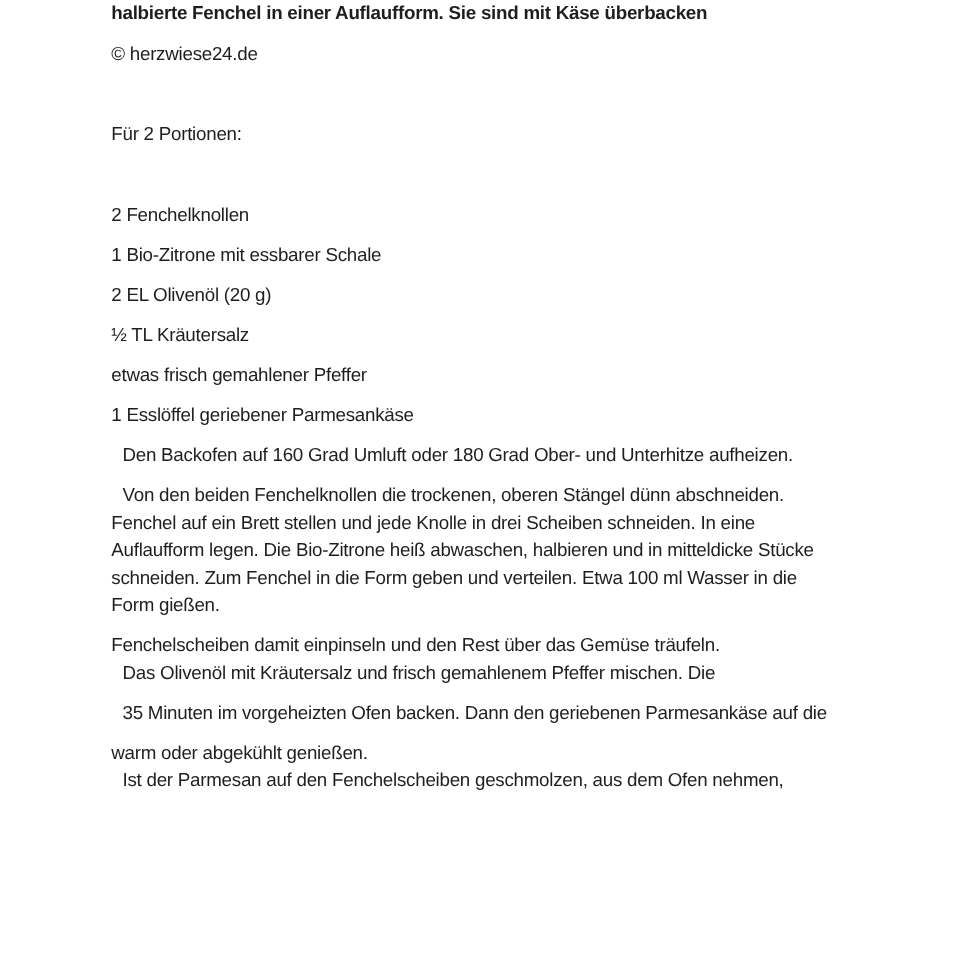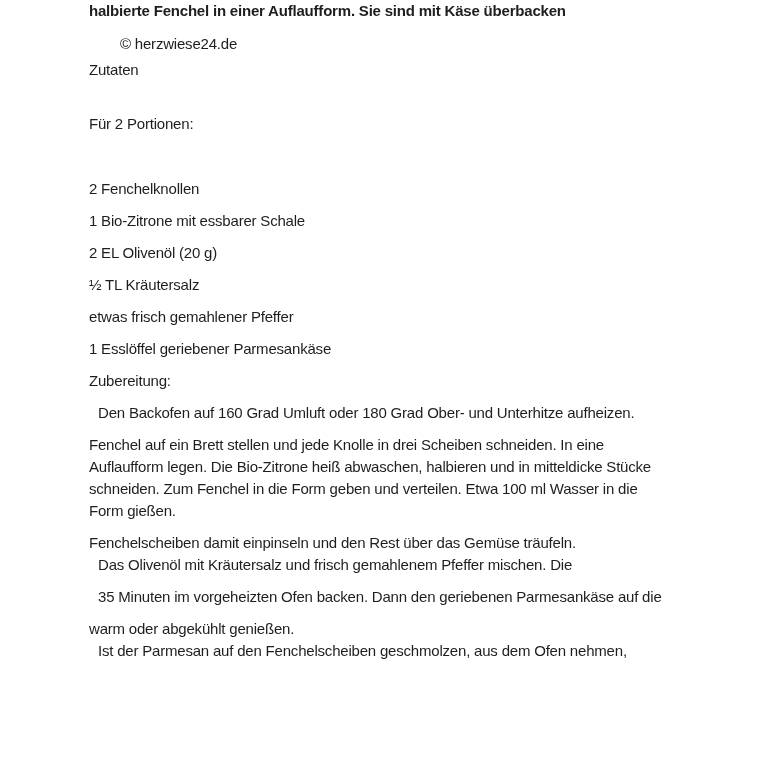--- a/index.html
+++ b/index.html
@@ -25,60 +25,59 @@
     background: #ffffff;
   }
   .line {
     line-height: 22px;
     white-space: nowrap;
   }
   .caption {
     font-weight: 600;
     margin-top: 0;
   }
-  .credit   { margin-top: 11px; margin-left: 31px; }
+  .credit   { margin-top: 11px; }
   .zutaten  { margin-top: 4px; }
-  .servings { margin-top: 32px; }
+  .servings { margin-top: 42px; }
   .ing-first { margin-top: 43px; }
   .gap10    { margin-top: 10px; }
   .step-first { margin-top: 43px; }
   .step { margin-top: 10px; }
   .step .line.indent { padding-left: 9px; }
 </style>
 </head>
 <body>
 
 <div class="page">
 
   <div class="line caption">halbierte Fenchel in einer Auflaufform. Sie sind mit Käse überbacken</div>
 
   <div class="line credit">© herzwiese24.de</div>
 
-  <div class="line zutaten">Zutaten</div>
 
   <div class="line servings">Für 2 Portionen:</div>
 
   <div>
     <div class="line ing-first">2 Fenchelknollen</div>
     <div class="line gap10">1 Bio-Zitrone mit essbarer Schale</div>
     <div class="line gap10">2 EL Olivenöl (20 g)</div>
     <div class="line gap10">½ TL Kräutersalz</div>
     <div class="line gap10">etwas frisch gemahlener Pfeffer</div>
     <div class="line gap10">1 Esslöffel geriebener Parmesankäse</div>
   </div>
 
-  <div class="line gap10">Zubereitung:</div>
 
   <div>
 
     <div class="step step-first">
       <div class="line indent">Den Backofen auf 160 Grad Umluft oder 180 Grad Ober- und Unterhitze aufheizen.</div>
     </div>
 
     <div class="step">
+      <div class="line indent">Von den beiden Fenchelknollen die trockenen, oberen Stängel dünn abschneiden.</div>
       <div class="line">Fenchel auf ein Brett stellen und jede Knolle in drei Scheiben schneiden. In eine</div>
       <div class="line">Auflaufform legen. Die Bio-Zitrone heiß abwaschen, halbieren und in mitteldicke Stücke</div>
       <div class="line">schneiden. Zum Fenchel in die Form geben und verteilen. Etwa 100 ml Wasser in die</div>
       <div class="line">Form gießen.</div>
     </div>
 
     <div class="step">
       <div class="line">Fenchelscheiben damit einpinseln und den Rest über das Gemüse träufeln.</div>
       <div class="line indent">Das Olivenöl mit Kräutersalz und frisch gemahlenem Pfeffer mischen. Die</div>
     </div>

